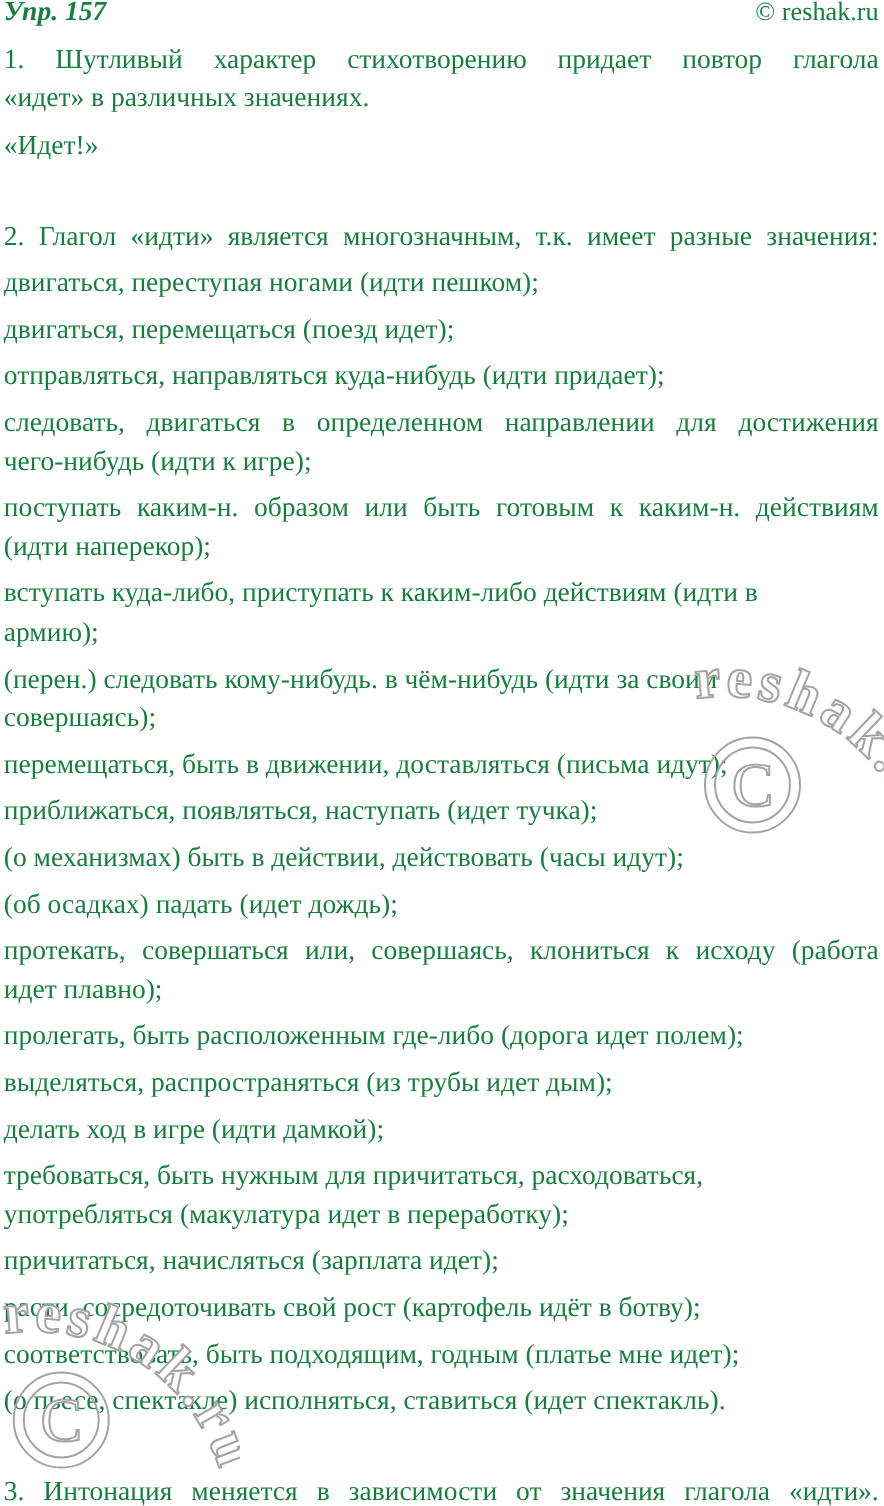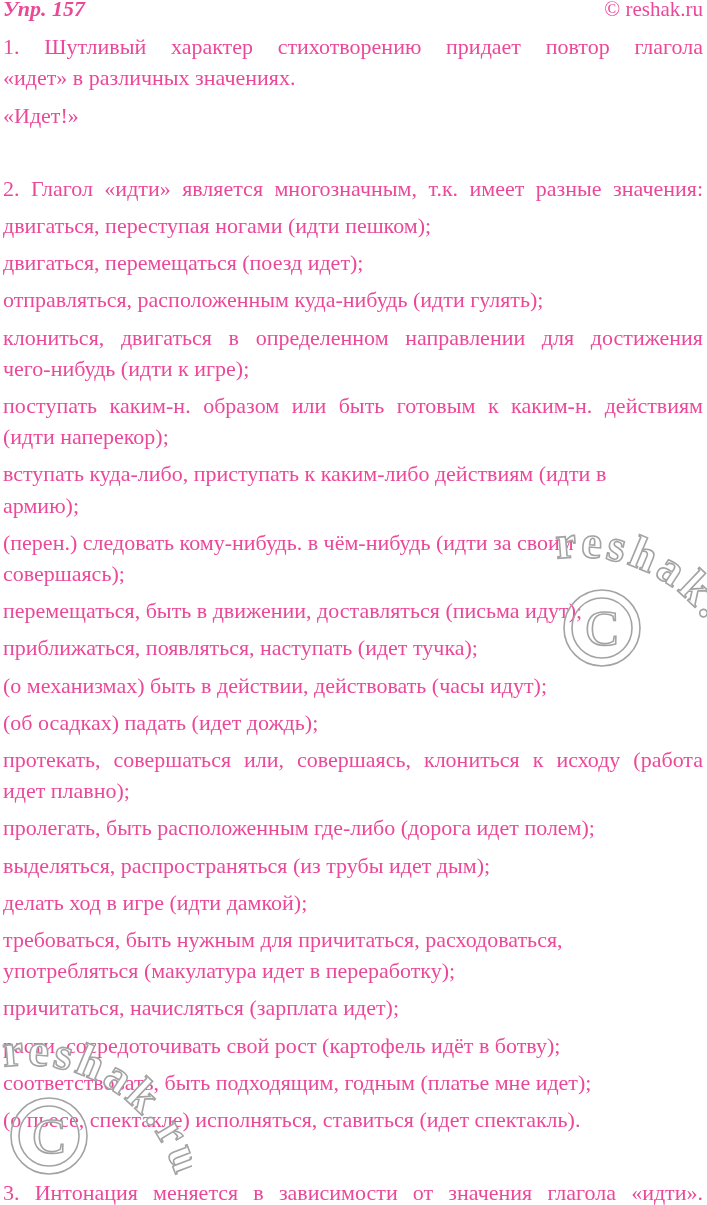--- a/index.html
+++ b/index.html
@@ -8,21 +8,21 @@
     position: relative;
     width: 707px;
     height: 1205px;
     background: #ffffff;
     box-sizing: border-box;
     padding: 0 4px 0 3px;
     overflow: hidden;
     font-family: "Liberation Serif", serif;
     font-size: 22px;
     line-height: 31.2px;
-    color: #ec4899;
+    color: #15803d;
   }
   .content { margin-top: -7px; position: relative; z-index: 1; }
   .hdr {
     display: flex;
     justify-content: space-between;
     align-items: baseline;
     margin: 0 0 6px 0;
   }
   .hdr .title { font-weight: bold; font-style: italic; }
   .hdr .copy { font-size: 21px; }
@@ -75,25 +75,25 @@
 
     <p class="para">
       <span class="ln">двигаться, переступая ногами (идти пешком);</span>
     </p>
 
     <p class="para">
       <span class="ln">двигаться, перемещаться (поезд идет);</span>
     </p>
 
     <p class="para">
-      <span class="ln">отправляться, расположенным куда-нибудь (идти гулять);</span>
-    </p>
-
-    <p class="para">
-      <span class="ln j">клониться, двигаться в определенном направлении для достижения</span>
+      <span class="ln">отправляться, направляться куда-нибудь (идти придает);</span>
+    </p>
+
+    <p class="para">
+      <span class="ln j">следовать, двигаться в определенном направлении для достижения</span>
       <span class="ln">чего-нибудь (идти к игре);</span>
     </p>
 
     <p class="para">
       <span class="ln j">поступать каким-н. образом или быть готовым к каким-н. действиям</span>
       <span class="ln">(идти наперекор);</span>
     </p>
 
     <p class="para">
       <span class="ln">вступать куда-либо, приступать к каким-либо действиям (идти в</span>

